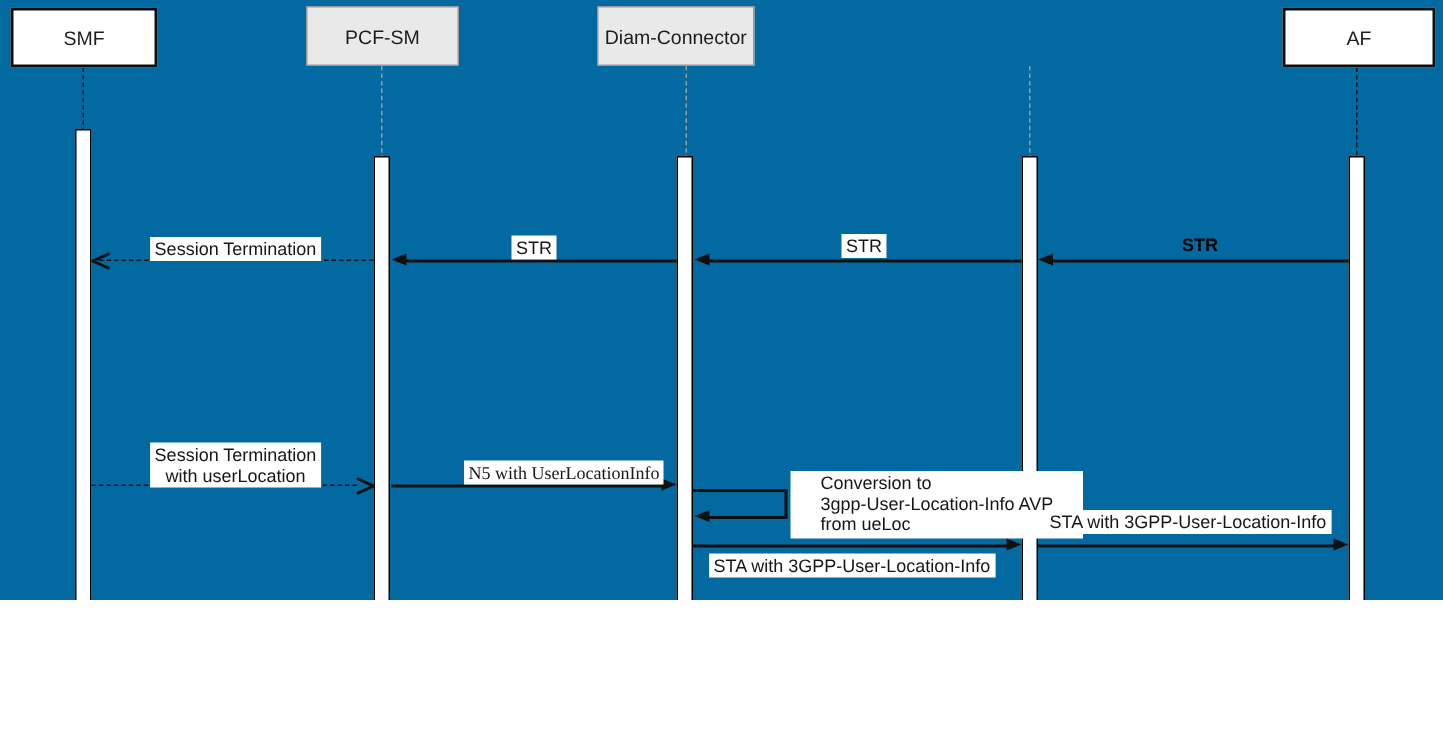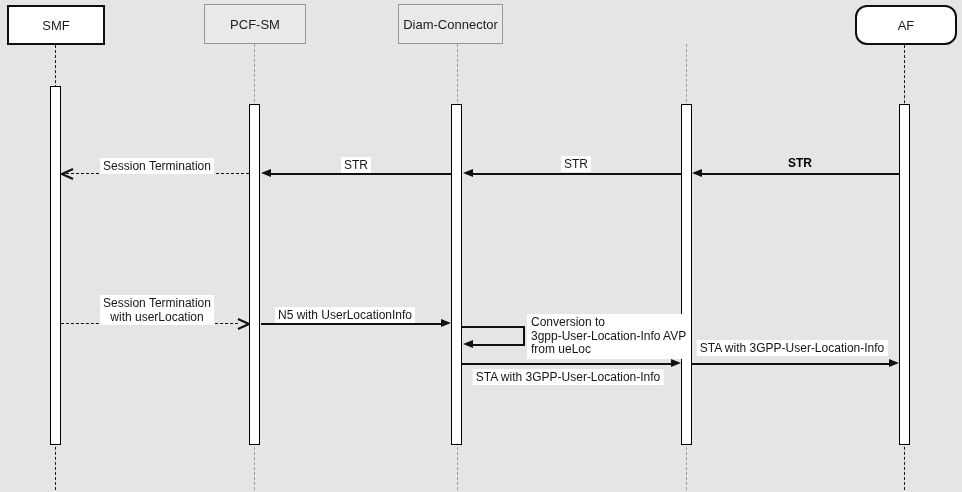--- a/index.html
+++ b/index.html
@@ -1,20 +1,20 @@
 <!DOCTYPE html>
 <html><head>
 <meta charset="utf-8">
 <style>
   html,body{margin:0;padding:0;}
   body{font-family:"Liberation Sans","DejaVu Sans",sans-serif;}
   #canvas{
     position:relative;
-    width:962px;height:492px;
-    background:#e5e5e5;
+    width:962px;height:400px;
+    background:#0369a1;
     overflow:hidden;
   }
   
   .pbox{
     position:absolute;top:4px;height:40px;
     display:flex;align-items:center;justify-content:center;
     font-size:13px;color:#1c1c1c;
     box-sizing:border-box;
   }
   .pbox.plain{background:#ffffff;border:2px solid #0f0f0f;top:5px;}
@@ -45,21 +45,21 @@
   .mlabel{
     position:absolute;
     background:#ffffff;color:#161616;
     font-size:12px;line-height:14px;
     padding:1px 3px;white-space:nowrap;
     transform:translateX(-50%);
     text-align:center;
   }
   .mlabel.multiline{white-space:pre-line;}
   .mlabel.nobg{background:transparent;color:#000;font-weight:bold;}
-  .mlabel.leftalign{transform:none;text-align:left;white-space:pre-line;padding:2px 4px;line-height:13.5px;}
+  .mlabel.leftalign{transform:none;text-align:left;white-space:pre-line;padding:2px 20px;line-height:13.5px;}
 </style>
 </head>
 <body>
 
 <div id="canvas">
 
   <div class="lifeline dark" style="left:55px;top:45px;height:445px;"></div>
   <div class="lifeline" style="left:254px;top:44px;height:446px;"></div>
   <div class="lifeline" style="left:457px;top:44px;height:446px;"></div>
   <div class="lifeline" style="left:686px;top:44px;height:446px;"></div>
@@ -67,21 +67,21 @@
 
   <div class="pbox plain" style="left:7px;width:98px;">
     <span>SMF</span>
   </div>
   <div class="pbox shaded" style="left:204px;width:102px;text-align:right;">
     <span>PCF-SM</span>
   </div>
   <div class="pbox shaded" style="left:398px;width:105px;">
     <span>Diam-Connector</span>
   </div>
-  <div class="pbox plain" style="left:855px;width:102px;border-radius:12px;">
+  <div class="pbox plain" style="left:855px;width:102px;">
     <span>AF</span>
   </div>
 
   <div class="actbar" style="left:50px;top:86px;height:359px;"></div>
   <div class="actbar" style="left:249px;top:104px;height:341px;"></div>
   <div class="actbar" style="left:451px;top:104px;height:341px;"></div>
   <div class="actbar" style="left:681px;top:104px;height:341px;"></div>
   <div class="actbar" style="left:899px;top:104px;height:341px;"></div>
 
   <div class="mline-dashed" style="left:66px;top:173px;width:183px;"></div>
@@ -104,21 +104,21 @@
 
   <div class="mline-dashed" style="left:61px;top:323px;width:177px;"></div>
   <svg class="openarr" style="left:237px;top:318px;" width="13" height="12">
     <polyline points="1,1 12,6 1,11" fill="none" stroke="#101010" stroke-width="2"></polyline>
   </svg>
   <div class="mlabel multiline" style="left:157px;top:295px;">Session Termination
 with userLocation</div>
 
   <div class="mline" style="left:261px;top:323px;width:182px;"></div>
   <div class="arr arr-right" style="left:441px;top:319px;"></div>
-  <div class="mlabel" style="left:345px;top:307px;">N5 with UserLocationInfo</div>
+  <div class="mlabel" style="left:376px;top:307px;font-family:Liberation Serif, serif;">N5 with UserLocationInfo</div>
 
   <div class="mline" style="left:462px;top:326px;width:63px;"></div>
   <div class="vline" style="left:523px;top:326px;height:19px;"></div>
   <div class="mline" style="left:471px;top:344px;width:54px;"></div>
   <div class="arr arr-left" style="left:463px;top:340px;"></div>
   <div class="mlabel leftalign" style="left:527px;top:314px;">Conversion to
 3gpp-User-Location-Info AVP
 from ueLoc</div>
 
   <div class="mline" style="left:462px;top:363px;width:211px;"></div>

